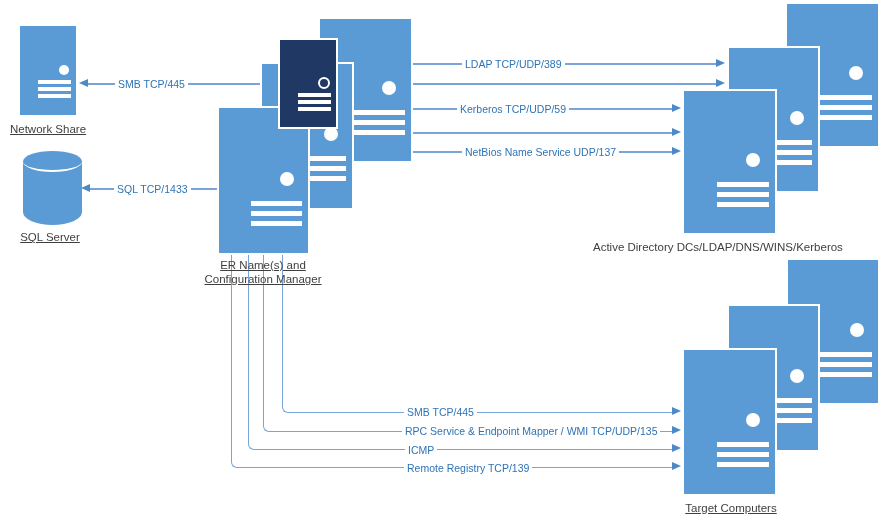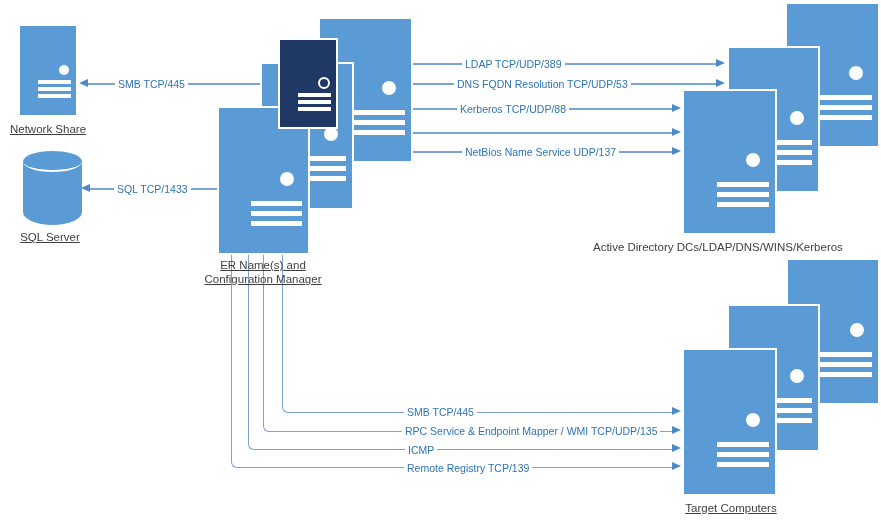--- a/index.html
+++ b/index.html
@@ -187,22 +187,21 @@
       <span class="dot"></span>
       <span class="bars">
           <i></i>
           <i></i>
           <i></i>
         </span>
     </div>
   </div>
 
   <span class="alabel" style="left:462px; top:64px;">LDAP TCP/UDP/389</span>
-  <span class="alabel" style="left:454px; top:84px;">DNS FQDN Resolution TCP/UDP/53</span>
-  <span class="alabel" style="left:457px; top:109px;">Kerberos TCP/UDP/88</span>
+  <span class="alabel" style="left:457px; top:109px;">Kerberos TCP/UDP/59</span>
   <span class="alabel" style="left:462px; top:152px;">NetBios Name Service UDP/137</span>
 
   <span class="alabel" style="left:115px; top:84px;">SMB TCP/445</span>
   <span class="alabel" style="left:114px; top:189px;">SQL TCP/1433</span>
 
   <span class="alabel" style="left:404px; top:412px;">SMB TCP/445</span>
   <span class="alabel" style="left:402px; top:431px;">RPC Service &amp; Endpoint Mapper / WMI TCP/UDP/135</span>
   <span class="alabel" style="left:405px; top:450px;">ICMP</span>
   <span class="alabel" style="left:404px; top:468px;">Remote Registry TCP/139</span>
 

